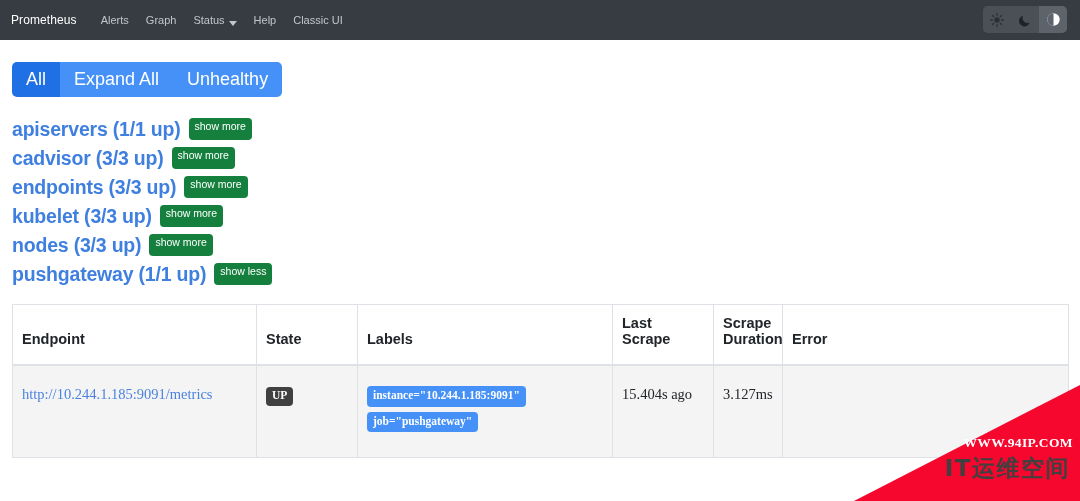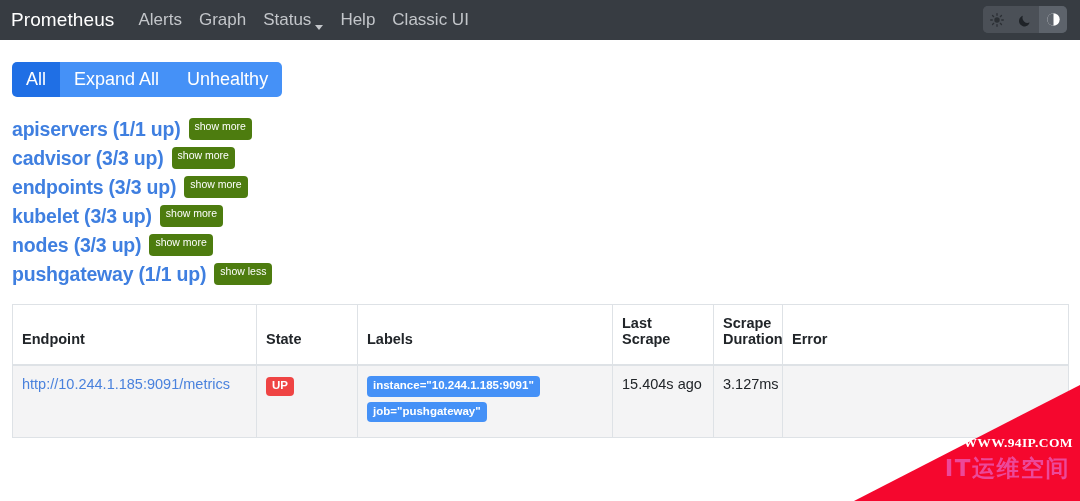--- a/index.html
+++ b/index.html
@@ -16,34 +16,34 @@
   .navbar {
     height: 40px;
     background: #373c42;
     display: flex;
     align-items: center;
     padding: 0 14px 0 11px;
     position: relative;
   }
   .brand {
     color: #ffffff;
-    font-size: 19px;
+    font-size: 12px;
     letter-spacing: .1px;
     margin-right: 24px;
     white-space: nowrap;
     cursor: pointer;
   }
   .nav-links {
     display: flex;
     align-items: center;
     gap: 17px;
   }
   .nav-link {
     color: #c3c6ca;
-    font-size: 17px;
+    font-size: 11px;
     white-space: nowrap;
     cursor: pointer;
     display: flex;
     align-items: flex-end;
     gap: 4px;
   }
   .caret {
     width: 0; height: 0;
     border-left: 4px solid transparent;
     border-right: 4px solid transparent;
@@ -114,21 +114,21 @@
   }
   .job-name {
     color: #3f7fe0;
     font-size: 19.5px;
     font-weight: bold;
     cursor: pointer;
     white-space: nowrap;
     letter-spacing: -.2px;
   }
   .job-toggle {
-    background: #4d7c0f;
+    background: #15803d;
     color: #ffffff;
     font-size: 10.5px;
     border-radius: 4px;
     padding: 3px 6px 8px;
     cursor: pointer;
     white-space: nowrap;
     line-height: 1;
   }
 
   
@@ -146,44 +146,45 @@
     font-weight: bold;
     vertical-align: bottom;
     padding: 10px 9px 17px;
     height: 56px;
     border-right: 1px solid #dee2e6;
     border-bottom: 2px solid #dee2e6;
     background: #ffffff;
   }
   table.targets th:last-child { border-right: none; }
   table.targets td {
-    padding: 10px 9px;
+    padding: 20px 9px;
     vertical-align: top;
     border-right: 1px solid #dee2e6;
     background: #f4f4f5;
     height: 56px;
+    font-family: Liberation Serif, serif;
   }
   table.targets td:last-child { border-right: none; }
 
   .col-endpoint { width: 244px; }
   .col-state    { width: 101px; }
   .col-labels   { width: 255px; }
   .col-last     { width: 101px; }
   .col-dur      { width: 69px; }
   .col-error    { width: 286px; }
 
   .endpoint-link {
     color: #4a82dd;
     text-decoration: none;
     cursor: pointer;
     word-break: break-all;
   }
   .badge-up {
     display: inline-block;
-    background: #ef4444;
+    background: #404040;
     color: #ffffff;
     font-size: 11.5px;
     font-weight: bold;
     border-radius: 4px;
     padding: 3px 6px 4px;
     line-height: 1;
   }
   .label-badge {
     display: inline-block;
     background: #4591f7;
@@ -221,21 +222,21 @@
     font-family: "Liberation Serif", serif;
     font-weight: bold;
     font-size: 13.5px;
     letter-spacing: .4px;
     white-space: nowrap;
   }
   .wm-cn {
     position: absolute;
     right: 10px;
     top: 68px;
-    color: #ec4899;
+    color: #404040;
     font-family: "DejaVu Sans", sans-serif;
     font-weight: bold;
     font-size: 23px;
     letter-spacing: 1.5px;
     white-space: nowrap;
   }
 </style>
 </head>
 <body>
 

